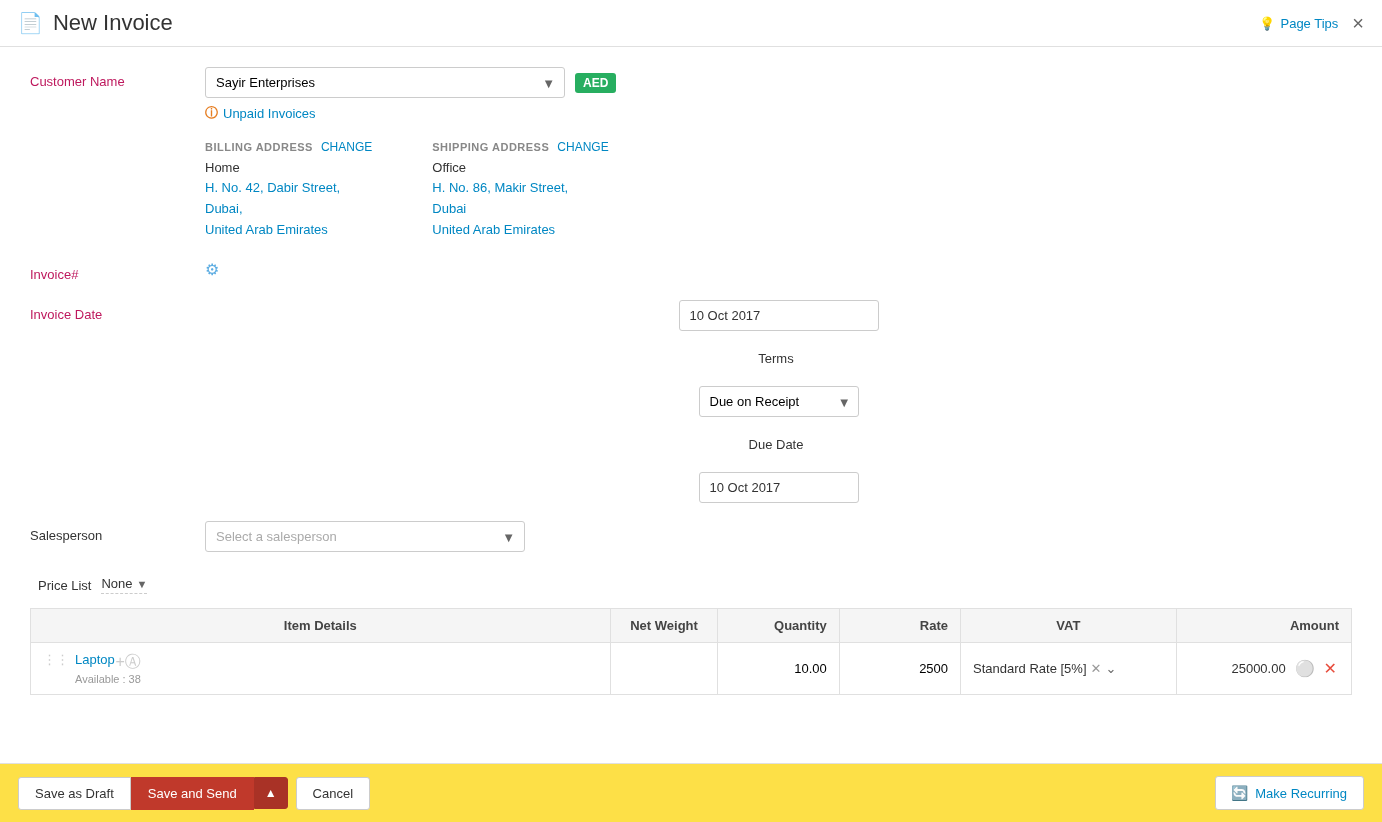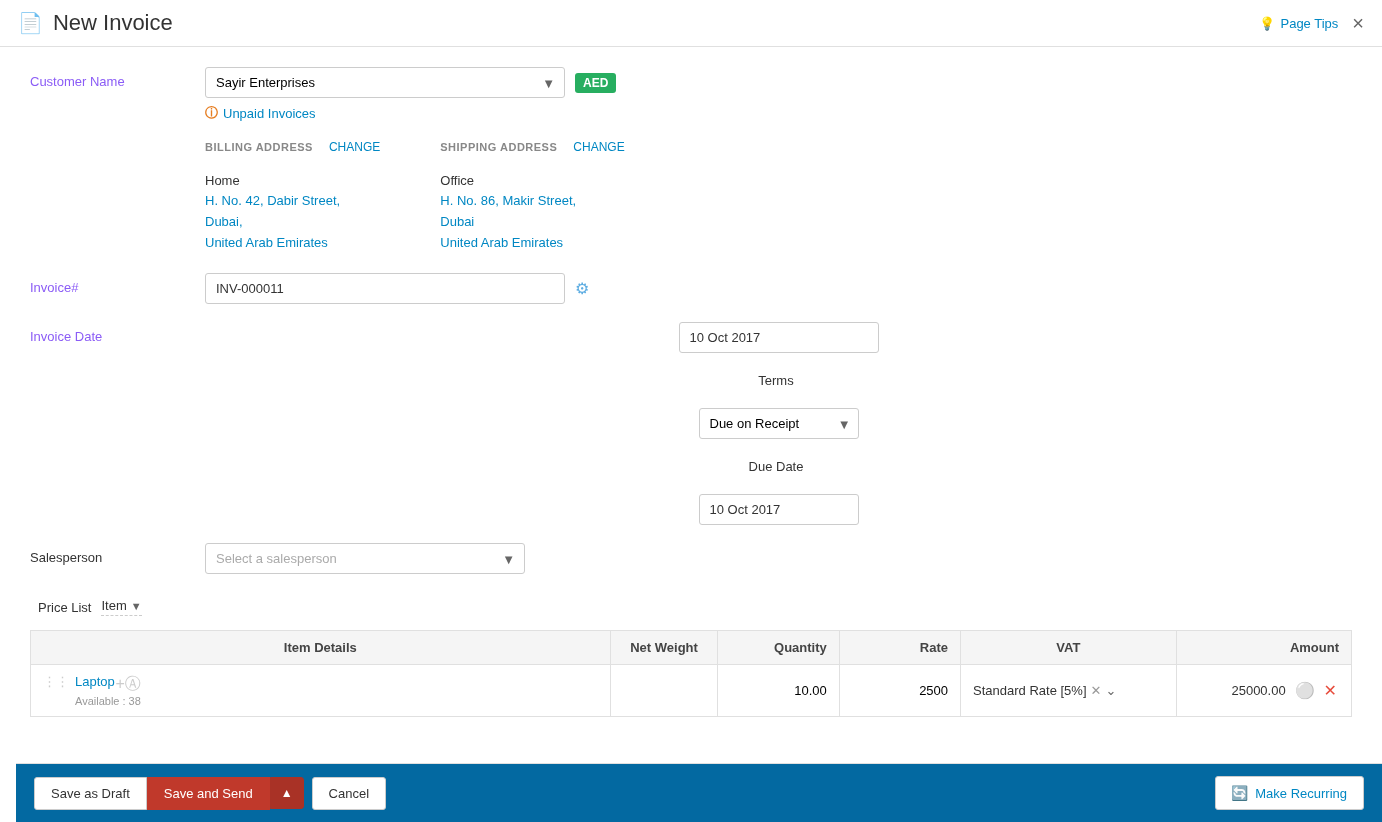--- a/index.html
+++ b/index.html
@@ -60,21 +60,21 @@
     
     .form-row {
       display: flex;
       align-items: flex-start;
       margin-bottom: 18px;
     }
     .form-label {
       width: 175px;
       padding-top: 7px;
       font-size: 13px;
-      color: #8b5cf6;
+      color: #be185d;
       flex-shrink: 0;
     }
     .form-label.black {
       color: #333;
     }
     .form-control-wrap {
       flex: 1;
     }
 
     
@@ -131,22 +131,22 @@
     .address-section {
       display: flex;
       gap: 60px;
       margin-bottom: 20px;
       margin-left: 175px;
     }
     .address-block {}
     .address-header {
       display: flex;
       align-items: center;
-      gap: 16px;
-      margin-bottom: 19px;
+      gap: 8px;
+      margin-bottom: 6px;
     }
     .address-header-label {
       font-size: 11px;
       color: #888;
       font-weight: bold;
       letter-spacing: 0.5px;
     }
     .address-change-link {
       color: #0087c3;
       font-size: 12px;
@@ -364,27 +364,27 @@
       padding: 0 2px;
     }
     .row-action-btn.red {
       color: #e74c3c;
     }
 
     
     .bottom-bar {
       position: fixed;
       bottom: 0;
-      left: 16px;
+      left: 0;
       right: 0;
       display: flex;
       align-items: center;
       justify-content: space-between;
       padding: 12px 18px;
-      background: #0369a1;
+      background: #fde047;
       border-top: 1px solid #e0e0e0;
       z-index: 100;
     }
     .bottom-bar-left {
       display: flex;
       align-items: center;
       gap: 0;
     }
     .btn-save-draft {
       padding: 8px 16px;
@@ -505,21 +505,20 @@
       <div class="address-line">H. No. 86, Makir Street,</div>
       <div class="address-line">Dubai</div>
       <div class="address-line">United Arab Emirates</div>
     </div>
   </div>
 
   <div class="form-row">
     <div class="form-label">Invoice#</div>
     <div class="form-control-wrap">
       <div class="invoice-number-row">
-        <input type="text" class="text-input" value="INV-000011" style="">
         <span class="gear-icon">⚙</span>
       </div>
     </div>
   </div>
 
 
   <div class="form-row">
     <div class="form-label">Invoice Date</div>
     <div class="form-control-wrap">
       <div class="date-terms-row">
@@ -550,21 +549,21 @@
         <span class="chevron">▼</span>
       </div>
     </div>
   </div>
 
   <div class="section-gap"></div>
 
   <div class="price-list-section">
     <span class="price-list-label">Price List</span>
     <div class="price-list-value-wrapper">
-      <span class="price-list-value">Item</span>
+      <span class="price-list-value">None</span>
       <span class="price-list-chevron">▼</span>
     </div>
   </div>
 
   <table class="invoice-table">
     <thead>
       <tr>
         <th class="item-details-col">Item Details</th>
         <th class="net-weight-col">Net Weight</th>
         <th class="quantity-col right">Quantity</th>

